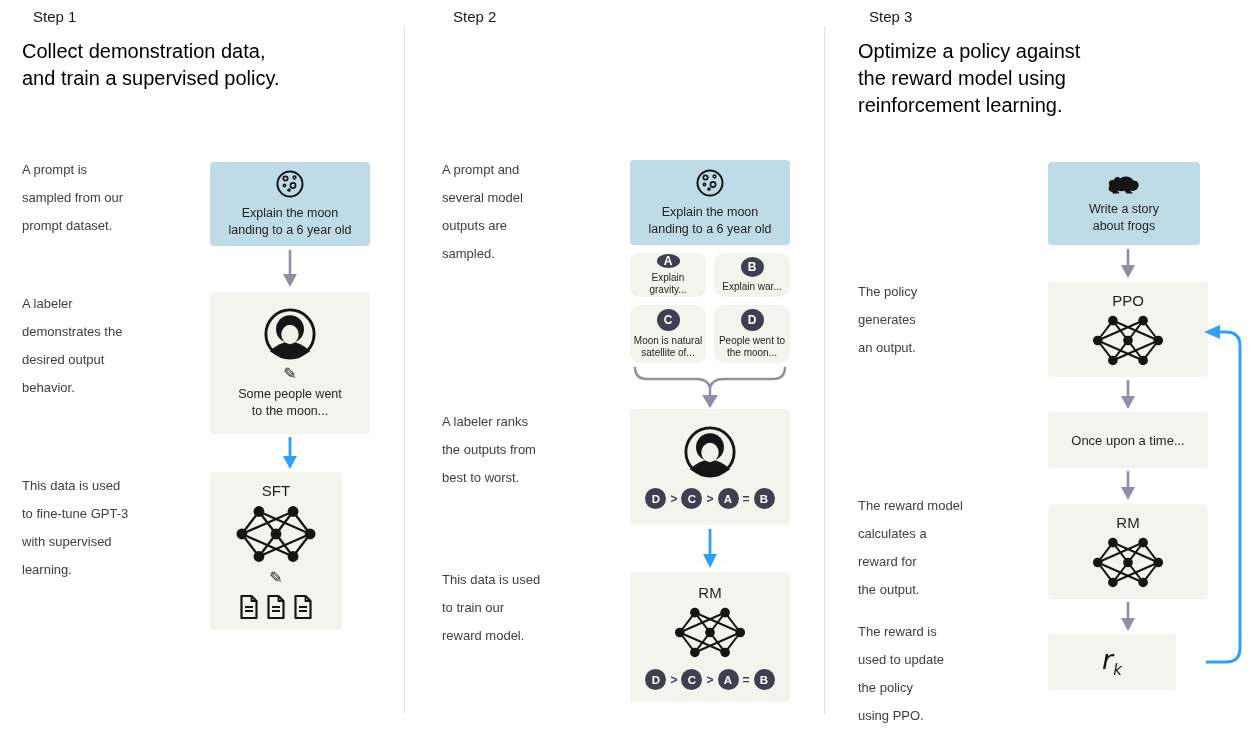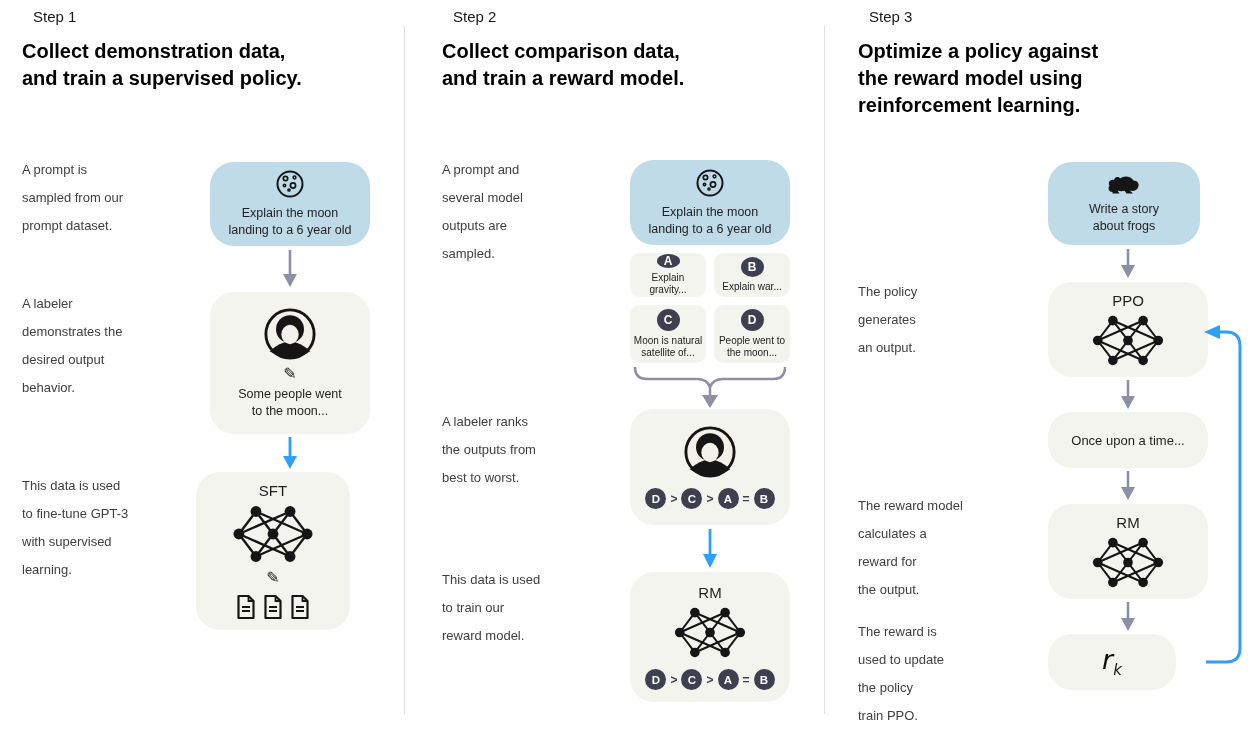--- a/index.html
+++ b/index.html
@@ -2,23 +2,23 @@
 <html style="--prompt_box: #bfdbe7; --neutral_box: #f4f4ee; --badge: #3e4050; --gray_arrow: #8e8ea4; --blue_arrow: #2f9ff7; --divider: #dedede; --text: #111111;"><head>
 <meta charset="utf-8">
 <style>
   html,body{margin:0;padding:0;background:#fff;}
   .canvas{
     position:relative; width:1253px; height:747px; background:#fff; overflow:hidden;
     font-family:"Liberation Sans","DejaVu Sans",sans-serif; color:var(--text,#111);
   }
   .divider{position:absolute; top:26px; height:688px; width:1px; background:var(--divider,#dedede);}
   .step-label{position:absolute; font-size:15px; color:#1a1a1a; white-space:pre-line;margin-left:11px;}
-  .col-title{position:absolute; font-size:20px; font-weight:bold; line-height:27px; color:#000; white-space:pre-line;}
+  .col-title{position:absolute; font-size:20px; font-weight:normal; line-height:27px; color:#000; white-space:pre-line;}
   .caption{position:absolute; width:180px; font-size:13px; line-height:28px; color:#404040; white-space:pre-line;}
-  .box{position:absolute; border-radius:24px; display:flex; flex-direction:column; align-items:center; justify-content:center; text-align:center; box-sizing:border-box;}
+  .box{position:absolute; border-radius:4px; display:flex; flex-direction:column; align-items:center; justify-content:center; text-align:center; box-sizing:border-box;}
   .box.blue{background:var(--prompt_box,#bfdbe7);}
   .box.gray{background:var(--neutral_box,#f4f4ee);}
   .box-text{font-size:12.5px; line-height:17px; color:#1f1f1f; white-space:pre-line; margin-top:6px;}
   .model-label{font-size:15px; color:#1f1f1f; margin-bottom:4px;}
   .pencil{font-family:"DejaVu Sans",sans-serif; font-size:16px; color:#151515; line-height:1; margin:5px 0 2px 0;}
   .docs-row{display:flex; gap:7px; margin-top:6px;}
   .opt-box{position:absolute; border-radius:10px; background:var(--neutral_box,#f4f4ee); display:flex; flex-direction:column; align-items:center; justify-content:center; text-align:center; box-sizing:border-box; padding:4px 2px;}
   .opt-badge{width:23px; height:23px; border-radius:50%; background:var(--badge,#3e4050); color:#fff; font-size:12px; font-weight:bold; display:flex; align-items:center; justify-content:center;}
   .opt-text{font-size:10px; line-height:12px; color:#222; margin-top:4px; white-space:pre-line;}
   .rank-row{display:flex; align-items:center; gap:4px; margin-top:9px;}
@@ -133,42 +133,40 @@
     <div class="pencil">✎</div>
     <div class="box-text" style="margin-top:2px">Some people went
 to the moon...</div>
   </div>
 
   <svg class="arrow arr-blue" style="left:282px; top:437px" width="16" height="33">
     <line x1="8" y1="0" x2="8" y2="20"></line>
       <polygon points="1,19 15,19 8,32"></polygon>
   </svg>
 
-  <div class="box gray" style="left:196px; top:472px; width:154px; height:158px">
+  <div class="box gray" style="left:210px; top:472px; width:132px; height:158px">
     <div class="model-label">SFT</div>
     <svg class="ico" width="88" height="62">
         <use href="#i-net"></use>
       </svg>
     <div class="pencil">✎</div>
     <div class="docs-row">
       <svg class="ico" width="20" height="26">
           <use href="#i-doc"></use>
         </svg>
       <svg class="ico" width="20" height="26">
           <use href="#i-doc"></use>
         </svg>
       <svg class="ico" width="20" height="26">
           <use href="#i-doc"></use>
         </svg>
     </div>
   </div>
 
   <div class="step-label" style="left:442px; top:8px">Step 2</div>
-  <div class="col-title" style="left:442px; top:38px">Collect comparison data,
-and train a reward model.</div>
   <div class="caption" style="left:442px; top:408px">A labeler ranks
 the outputs from
 best to worst.</div>
   <div class="caption" style="left:442px; top:156px">A prompt and
 several model
 outputs are
 sampled.</div>
   <div class="caption" style="left:442px; top:566px">This data is used
 to train our
 reward model.</div>
@@ -249,21 +247,21 @@
   <div class="caption" style="left:858px; top:278px">The policy
 generates
 an output.</div>
   <div class="caption" style="left:858px; top:492px">The reward model
 calculates a
 reward for
 the output.</div>
   <div class="caption" style="left:858px; top:618px">The reward is
 used to update
 the policy
-train PPO.</div>
+using PPO.</div>
 
   <div class="box blue" style="left:1048px; top:162px; width:152px; height:83px">
     <svg class="ico" width="34" height="22">
         <use href="#i-frog"></use>
       </svg>
     <div class="box-text">Write a story
 about frogs</div>
   </div>
 
   <svg class="arrow arr-gray" style="left:1120px; top:249px" width="16" height="30">

